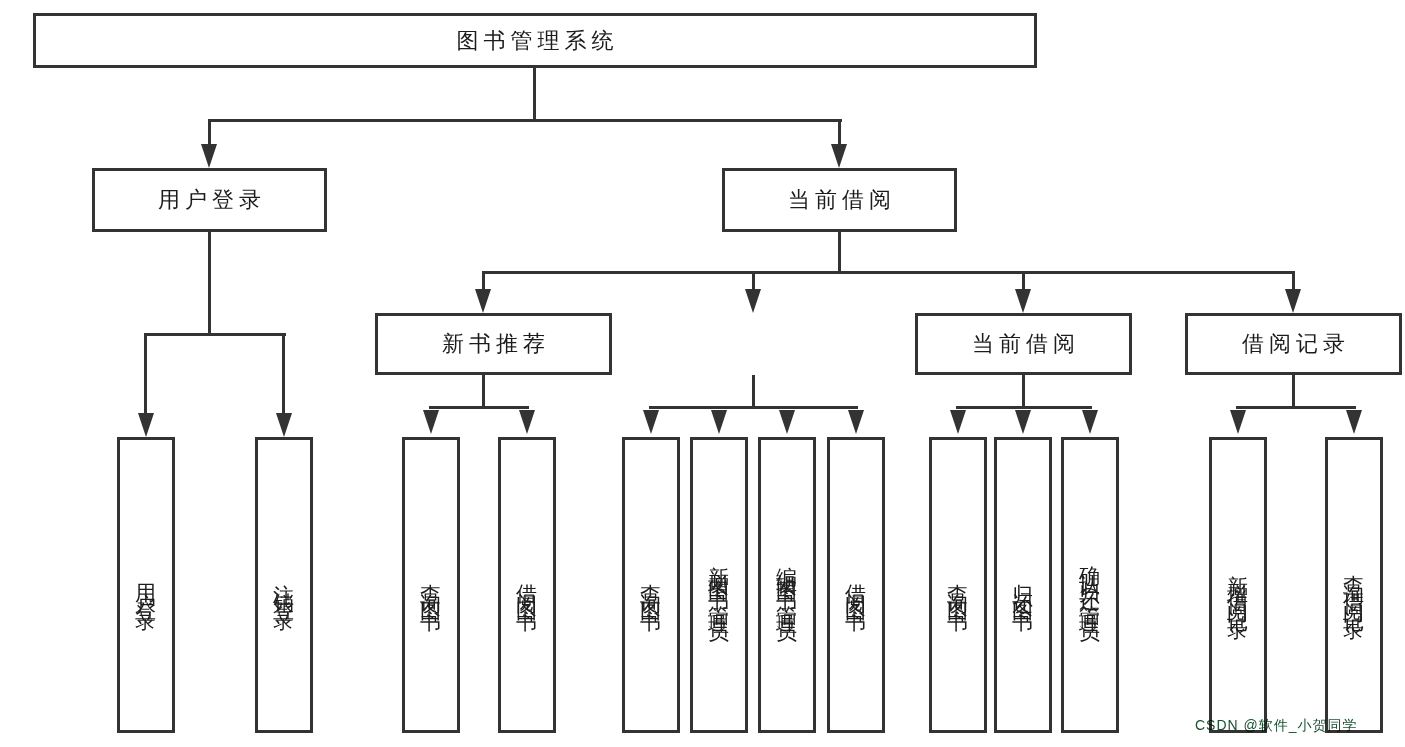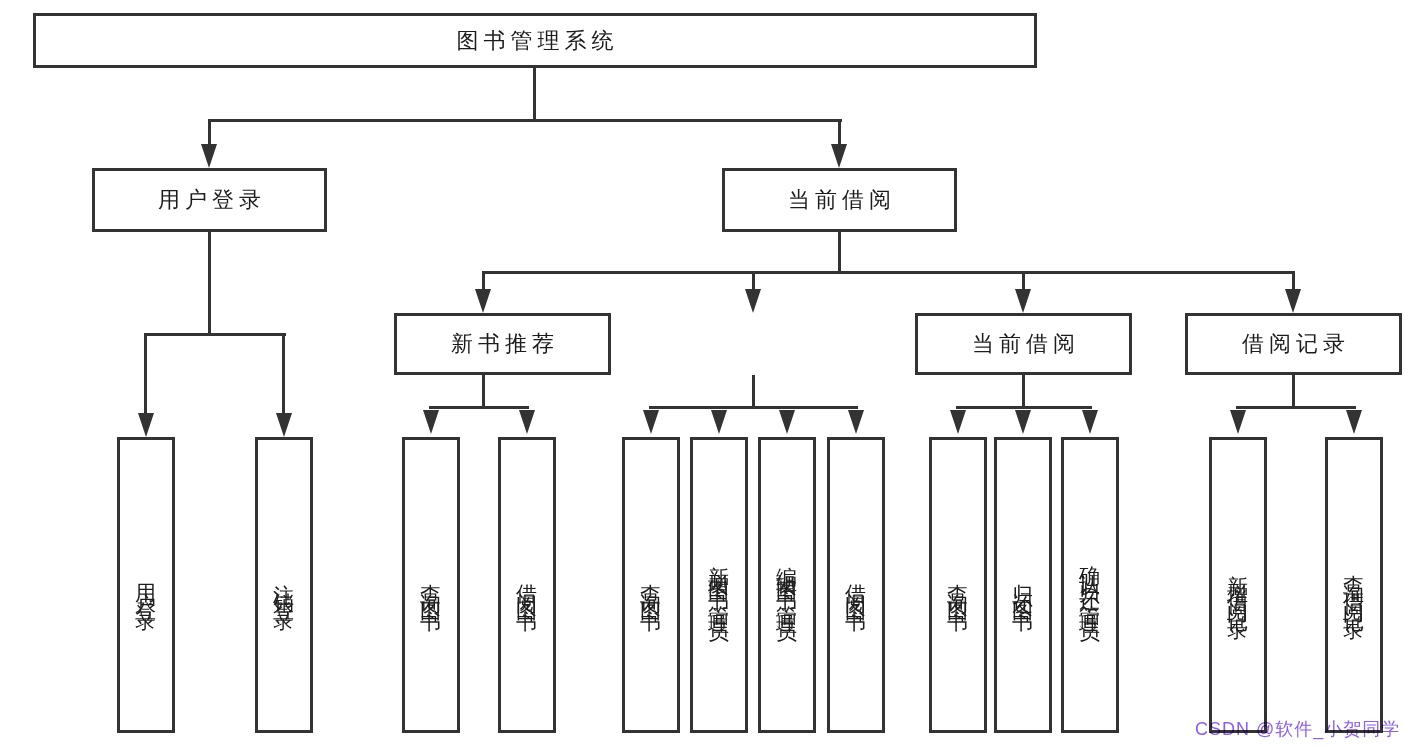--- a/index.html
+++ b/index.html
@@ -52,23 +52,23 @@
     width: 0;
     height: 0;
     border-left: 8px solid transparent;
     border-right: 8px solid transparent;
     border-top: 24px solid #333333;
   }
   .watermark {
     position: absolute;
     left: 1183px;
     top: 717px;
-    font-size: 18px;
+    font-size: 14px;
     letter-spacing: 1px;
-    color: #8b5cf6;
+    color: #14532d;
     mix-blend-mode: multiply;
     white-space: nowrap;
     z-index: 5;
   }
 </style>
 </head>
 <body>
 
 <div id="stage">
 
@@ -77,21 +77,21 @@
   </div>
 
   <div class="box" style="left:80px; top:168px; width:235px; height:64px;">
     <span class="h-label">用户登录</span>
   </div>
 
   <div class="box" style="left:710px; top:168px; width:235px; height:64px;">
     <span class="h-label">当前借阅</span>
   </div>
 
-  <div class="box" style="left:382px; top:313px; width:217px; height:62px;text-align:center;">
+  <div class="box" style="left:363px; top:313px; width:237px; height:62px;text-align:center;">
     <span class="h-label">新书推荐</span>
   </div>
 
 
   <div class="box" style="left:903px; top:313px; width:217px; height:62px;">
     <span class="h-label">当前借阅</span>
   </div>
 
   <div class="box" style="left:1173px; top:313px; width:217px; height:62px;">
     <span class="h-label">借阅记录</span>

